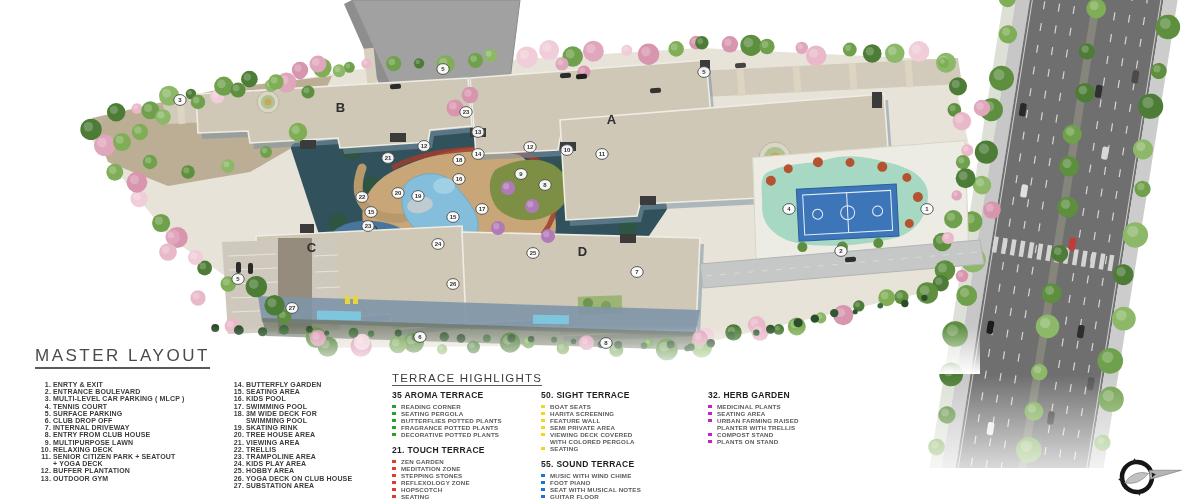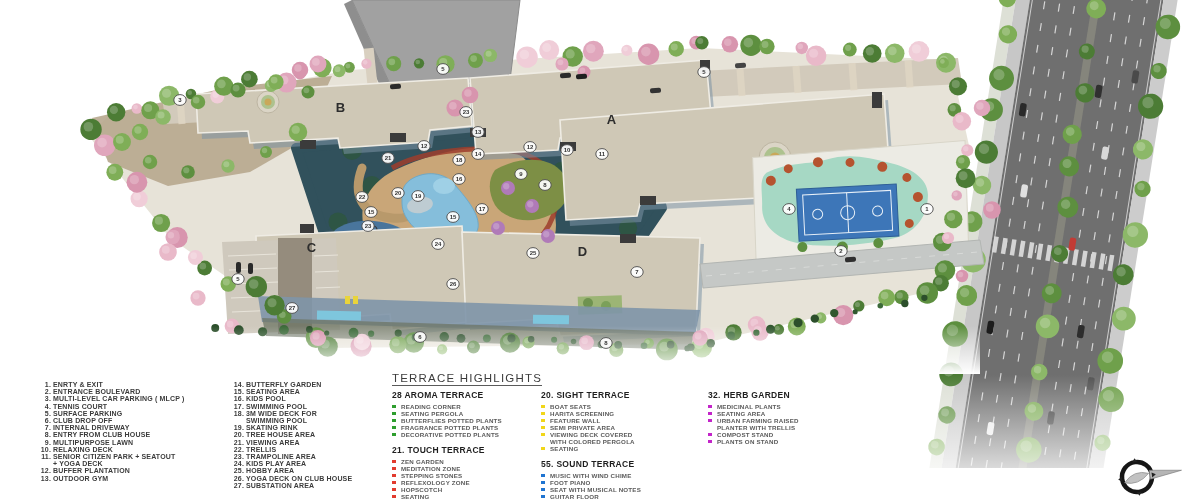--- a/index.html
+++ b/index.html
@@ -792,20 +792,21 @@
     <path d="M1150,472 L1182,476.5 L1150,481 Z" fill="#b5b5b5" stroke="#777" stroke-width=".6"></path>
     <g fill="#222">
       <path d="M1137,458 l2.5,4 h-5 Z"></path>
           <path d="M1137,496 l2.5,-4 h-5 Z"></path>
       <path d="M1118,477 l4,-2.5 v5 Z"></path>
           <path d="M1156,477 l-4,-2.5 v5 Z"></path>
     </g>
   </g>
 </svg>
 
+<div class="abs" id="ml-title">MASTER LAYOUT</div>
 <div class="abs" id="ml-col1">
       <div class="li">
         <span class="num">1.</span>
         <span class="lbl">ENRTY &amp; EXIT</span>
       </div>
       <div class="li">
         <span class="num">2.</span>
         <span class="lbl">ENTRANCE BOULEVARD</span>
       </div>
       <div class="li">
@@ -910,21 +911,21 @@
       </div>
       <div class="li">
         <span class="num">27.</span>
         <span class="lbl">SUBSTATION AREA</span>
       </div>
     </div>
 
 <div class="abs" id="th-title">TERRACE HIGHLIGHTS</div>
 <div class="abs" id="th-col1">
       <div class="tg">
-        <div class="tg-h">28 AROMA TERRACE</div>
+        <div class="tg-h">35 AROMA TERRACE</div>
         <div class="ti">
           <span class="dot" style="background: rgb(46, 158, 46);"></span>
           <span class="tx">READING CORNER</span>
         </div>
         <div class="ti">
           <span class="dot" style="background: rgb(46, 158, 46);"></span>
           <span class="tx">SEATING PERGOLA</span>
         </div>
         <div class="ti">
           <span class="dot" style="background: rgb(46, 158, 46);"></span>
@@ -962,21 +963,21 @@
           <span class="tx">HOPSCOTCH</span>
         </div>
         <div class="ti">
           <span class="dot" style="background: rgb(226, 59, 46);"></span>
           <span class="tx">SEATING</span>
         </div>
       </div>
     </div>
 <div class="abs" id="th-col2">
       <div class="tg">
-        <div class="tg-h">20. SIGHT TERRACE</div>
+        <div class="tg-h">50. SIGHT TERRACE</div>
         <div class="ti">
           <span class="dot" style="background: rgb(241, 214, 25);"></span>
           <span class="tx">BOAT SEATS</span>
         </div>
         <div class="ti">
           <span class="dot" style="background: rgb(241, 214, 25);"></span>
           <span class="tx">HARITA SCREENING</span>
         </div>
         <div class="ti">
           <span class="dot" style="background: rgb(241, 214, 25);"></span>

